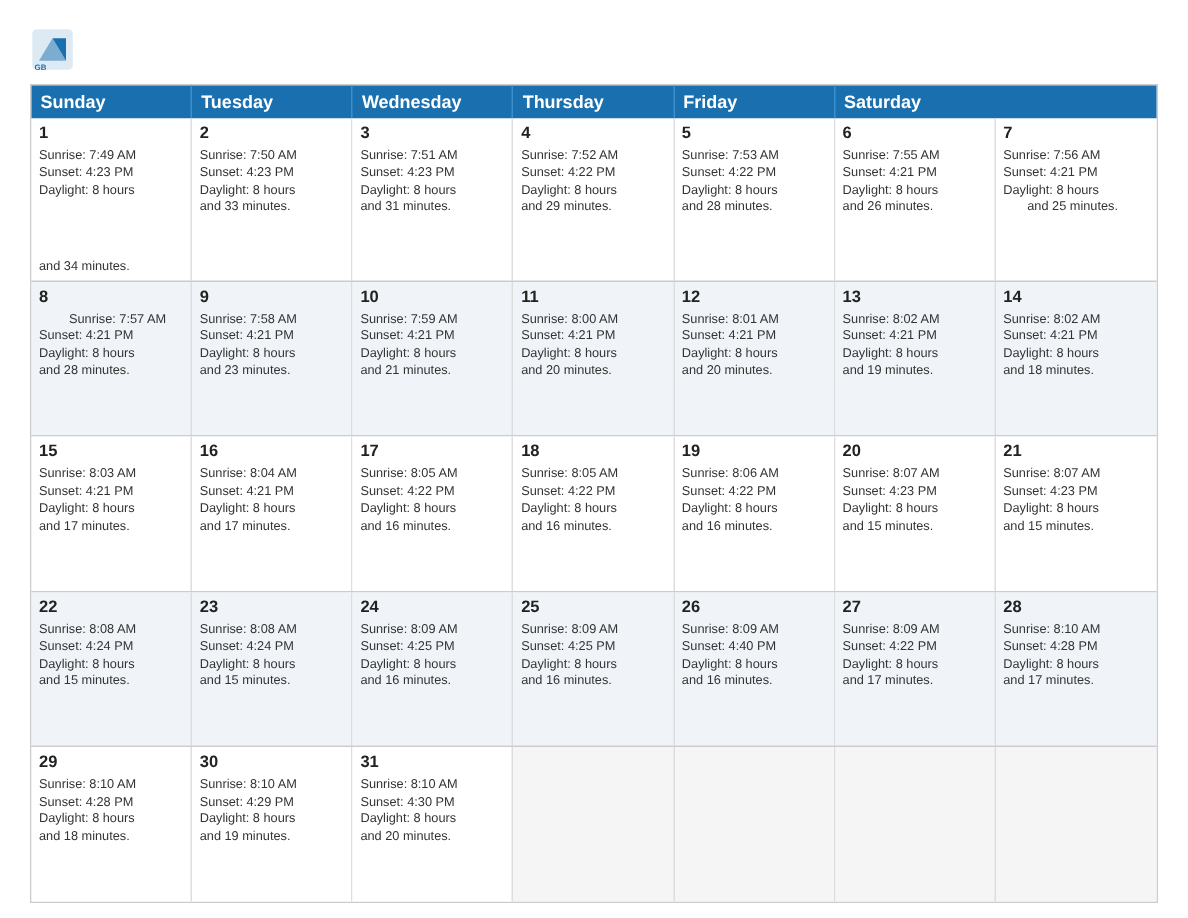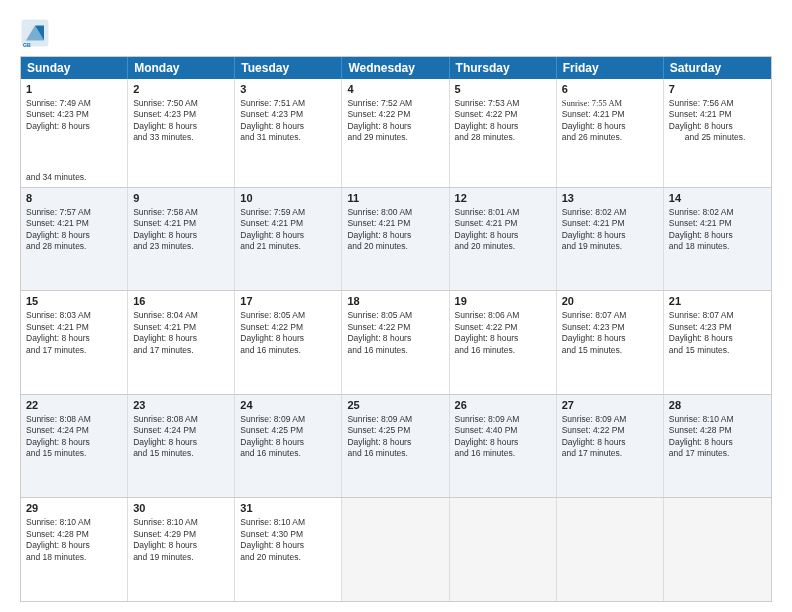--- a/index.html
+++ b/index.html
@@ -126,21 +126,20 @@
     </div>
     <div class="title-block">
       <div class="month-title"></div>
       <div class="location"></div>
     </div>
   </div>
 
   <div class="calendar">
     <div class="cal-header">
     <div class="cal-header-cell">Sunday</div>
-        <div class="cal-header-cell">Monday</div>
         <div class="cal-header-cell">Tuesday</div>
         <div class="cal-header-cell">Wednesday</div>
         <div class="cal-header-cell">Thursday</div>
         <div class="cal-header-cell">Friday</div>
         <div class="cal-header-cell">Saturday</div>
       </div>
     <div class="cal-body">
     <div class="cal-row">
           <div class="cal-cell">
             <span class="day-num">1</span>
@@ -172,37 +171,37 @@
           </div>
           <div class="cal-cell">
             <span class="day-num">5</span>
             <span style="display: block;">Sunrise: 7:53 AM</span>
             <span style="display: block;">Sunset: 4:22 PM</span>
             <span style="display: block;">Daylight: 8 hours</span>
             <span style="display: block;">and 28 minutes.</span>
           </div>
           <div class="cal-cell">
             <span class="day-num">6</span>
-            <span style="display: block; font-family: Liberation Serif, serif;">Sunrise: 7:55 AM</span>
+            <span style="display: block;">Sunrise: 7:55 AM</span>
             <span style="display: block;">Sunset: 4:21 PM</span>
             <span style="display: block;">Daylight: 8 hours</span>
             <span style="display: block;">and 26 minutes.</span>
           </div>
           <div class="cal-cell">
             <span class="day-num">7</span>
             <span style="display: block;">Sunrise: 7:56 AM</span>
             <span style="display: block;">Sunset: 4:21 PM</span>
             <span style="display: block;">Daylight: 8 hours</span>
             <span style="display: block; padding-left: 16px;">and 25 minutes.</span>
           </div>
         </div>
         <div class="cal-row">
           <div class="cal-cell alt-row">
             <span class="day-num">8</span>
-            <span style="display: block;">Sunrise: 7:57 AM</span>
+            <span style="display: block; margin-left: 20px;">Sunrise: 7:57 AM</span>
             <span style="display: block;">Sunset: 4:21 PM</span>
             <span style="display: block;">Daylight: 8 hours</span>
             <span style="display: block;">and 28 minutes.</span>
           </div>
           <div class="cal-cell alt-row">
             <span class="day-num">9</span>
             <span style="display: block;">Sunrise: 7:58 AM</span>
             <span style="display: block;">Sunset: 4:21 PM</span>
             <span style="display: block;">Daylight: 8 hours</span>
             <span style="display: block;">and 23 minutes.</span>

